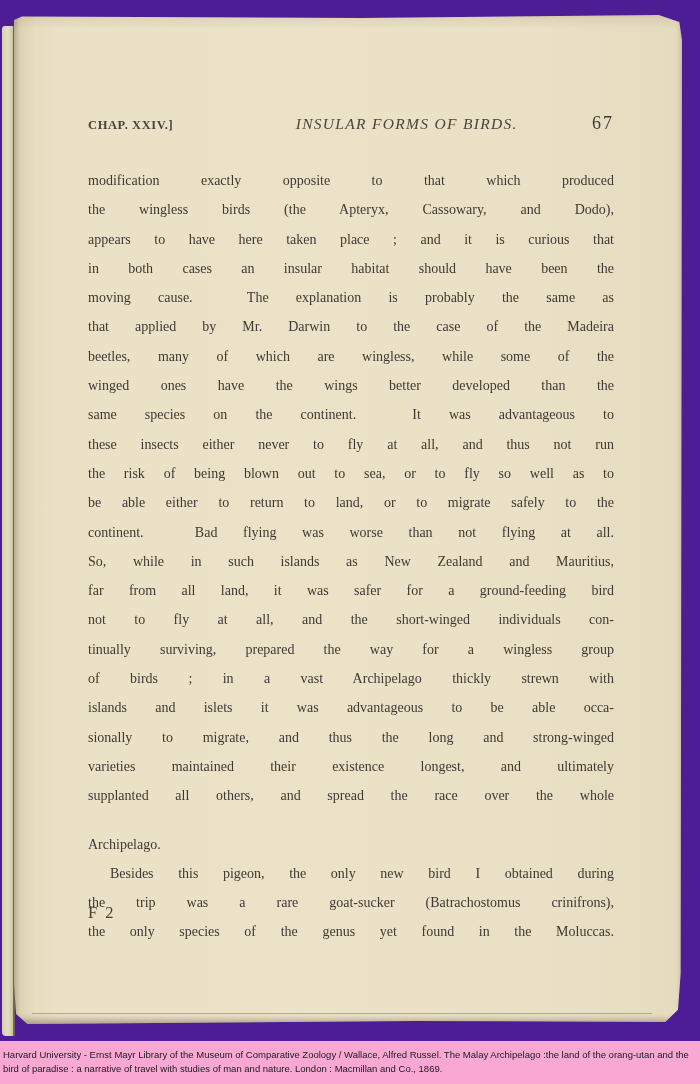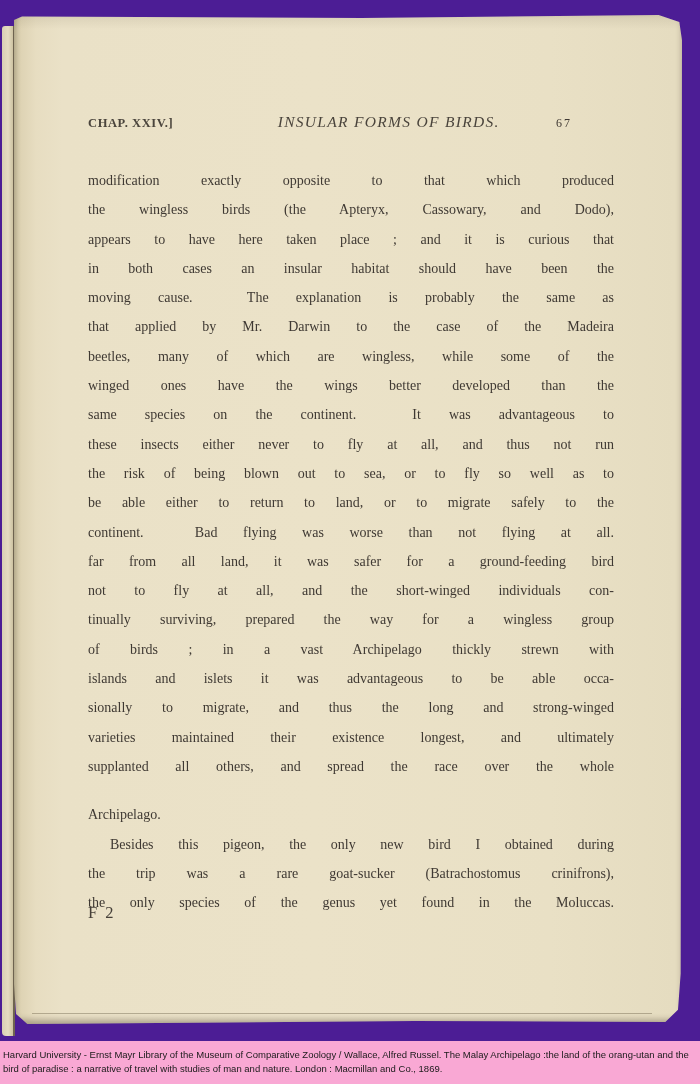--- a/index.html
+++ b/index.html
@@ -41,22 +41,21 @@
   }
   .chapter-label{
     font-size:12.5px;letter-spacing:.6px;font-variant:small-caps;
     font-weight:bold;color:#4a443c;white-space:nowrap;
   }
   .running-title{
     flex:1;text-align:center;font-style:italic;font-size:15.5px;
     letter-spacing:1.3px;color:#4a443c;white-space:nowrap;padding-left:48px;
   }
   .page-number{
-    font-size:12px;letter-spacing:2px;color:#3f3933;
-    margin-right:42px;
+    font-size:18px;letter-spacing:2px;color:#3f3933;
   }
   .page-body{
     position:absolute;left:74px;top:151px;width:526px;
     color:#3f3933;font-size:14px;
   }
   .line{
     height:29.3px;line-height:29.3px;
     white-space:pre-wrap;
     text-align:justify;text-align-last:justify;
     overflow:hidden;
@@ -93,20 +92,21 @@
         <div class="line">in both cases an insular habitat should have been the</div>
         <div class="line">moving cause.  The explanation is probably the same as</div>
         <div class="line">that applied by Mr. Darwin to the case of the Madeira</div>
         <div class="line">beetles, many of which are wingless, while some of the</div>
         <div class="line">winged ones have the wings better developed than the</div>
         <div class="line">same species on the continent.  It was advantageous to</div>
         <div class="line">these insects either never to fly at all, and thus not run</div>
         <div class="line">the risk of being blown out to sea, or to fly so well as to</div>
         <div class="line">be able either to return to land, or to migrate safely to the</div>
         <div class="line">continent.  Bad flying was worse than not flying at all.</div>
+        <div class="line">So, while in such islands as New Zealand and Mauritius,</div>
         <div class="line">far from all land, it was safer for a ground-feeding bird</div>
         <div class="line">not to fly at all, and the short-winged individuals con-</div>
         <div class="line">tinually surviving, prepared the way for a wingless group</div>
         <div class="line">of birds ; in a vast Archipelago thickly strewn with</div>
         <div class="line">islands and islets it was advantageous to be able occa-</div>
         <div class="line">sionally to migrate, and thus the long and strong-winged</div>
         <div class="line">varieties maintained their existence longest, and ultimately</div>
         <div class="line">supplanted all others, and spread the race over the whole</div>
         <div class="line short">Archipelago.</div>
         <div class="line indent">Besides this pigeon, the only new bird I obtained during</div>

